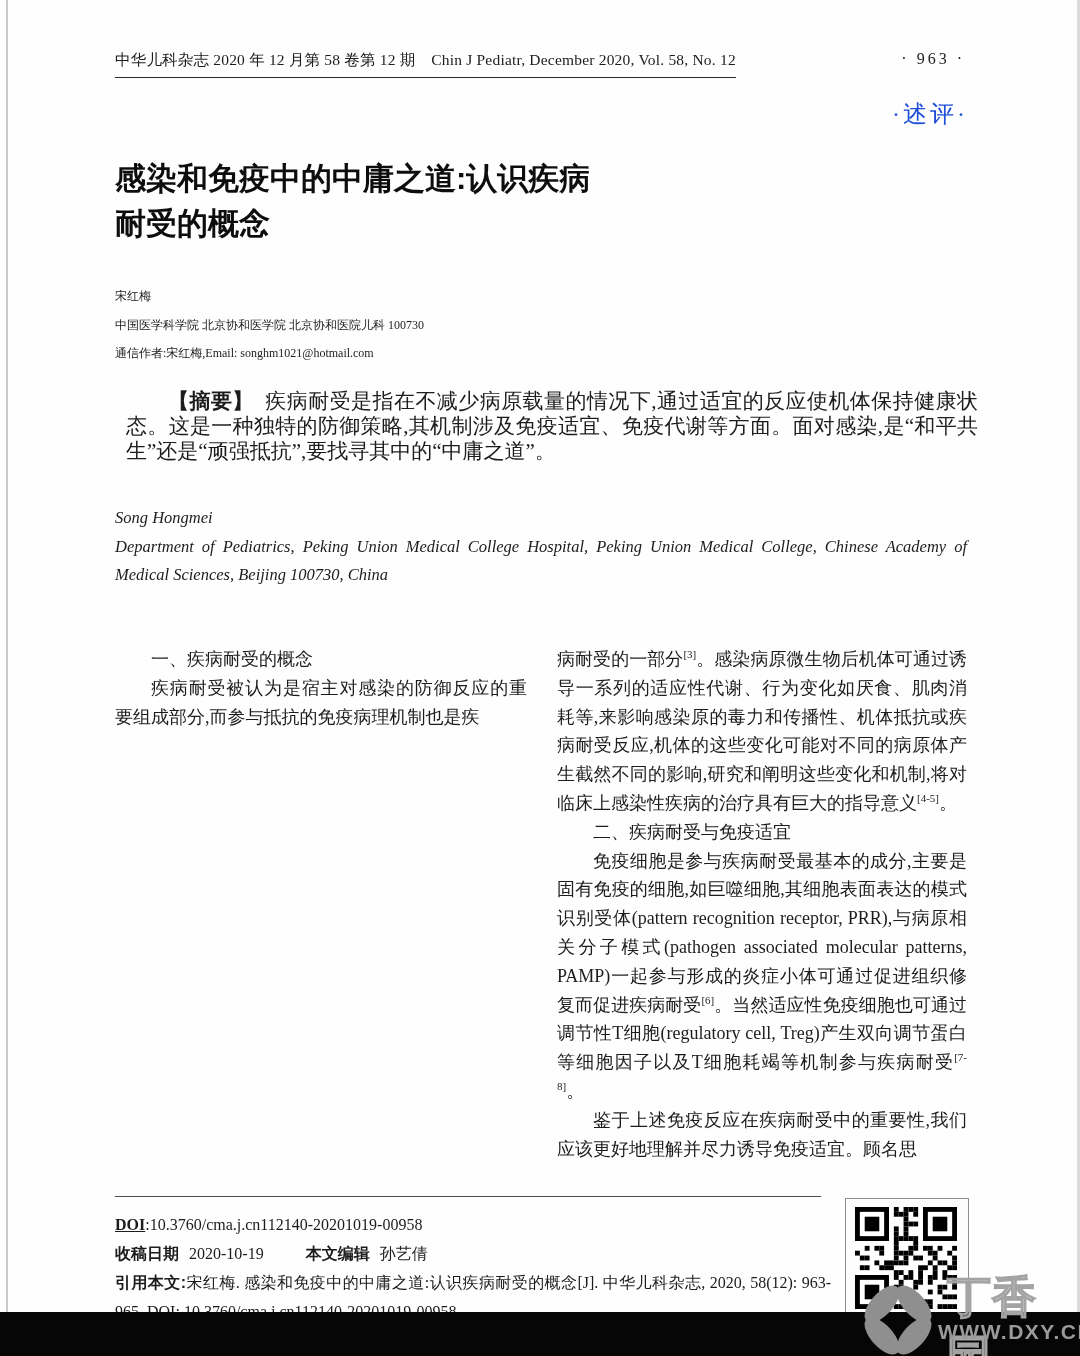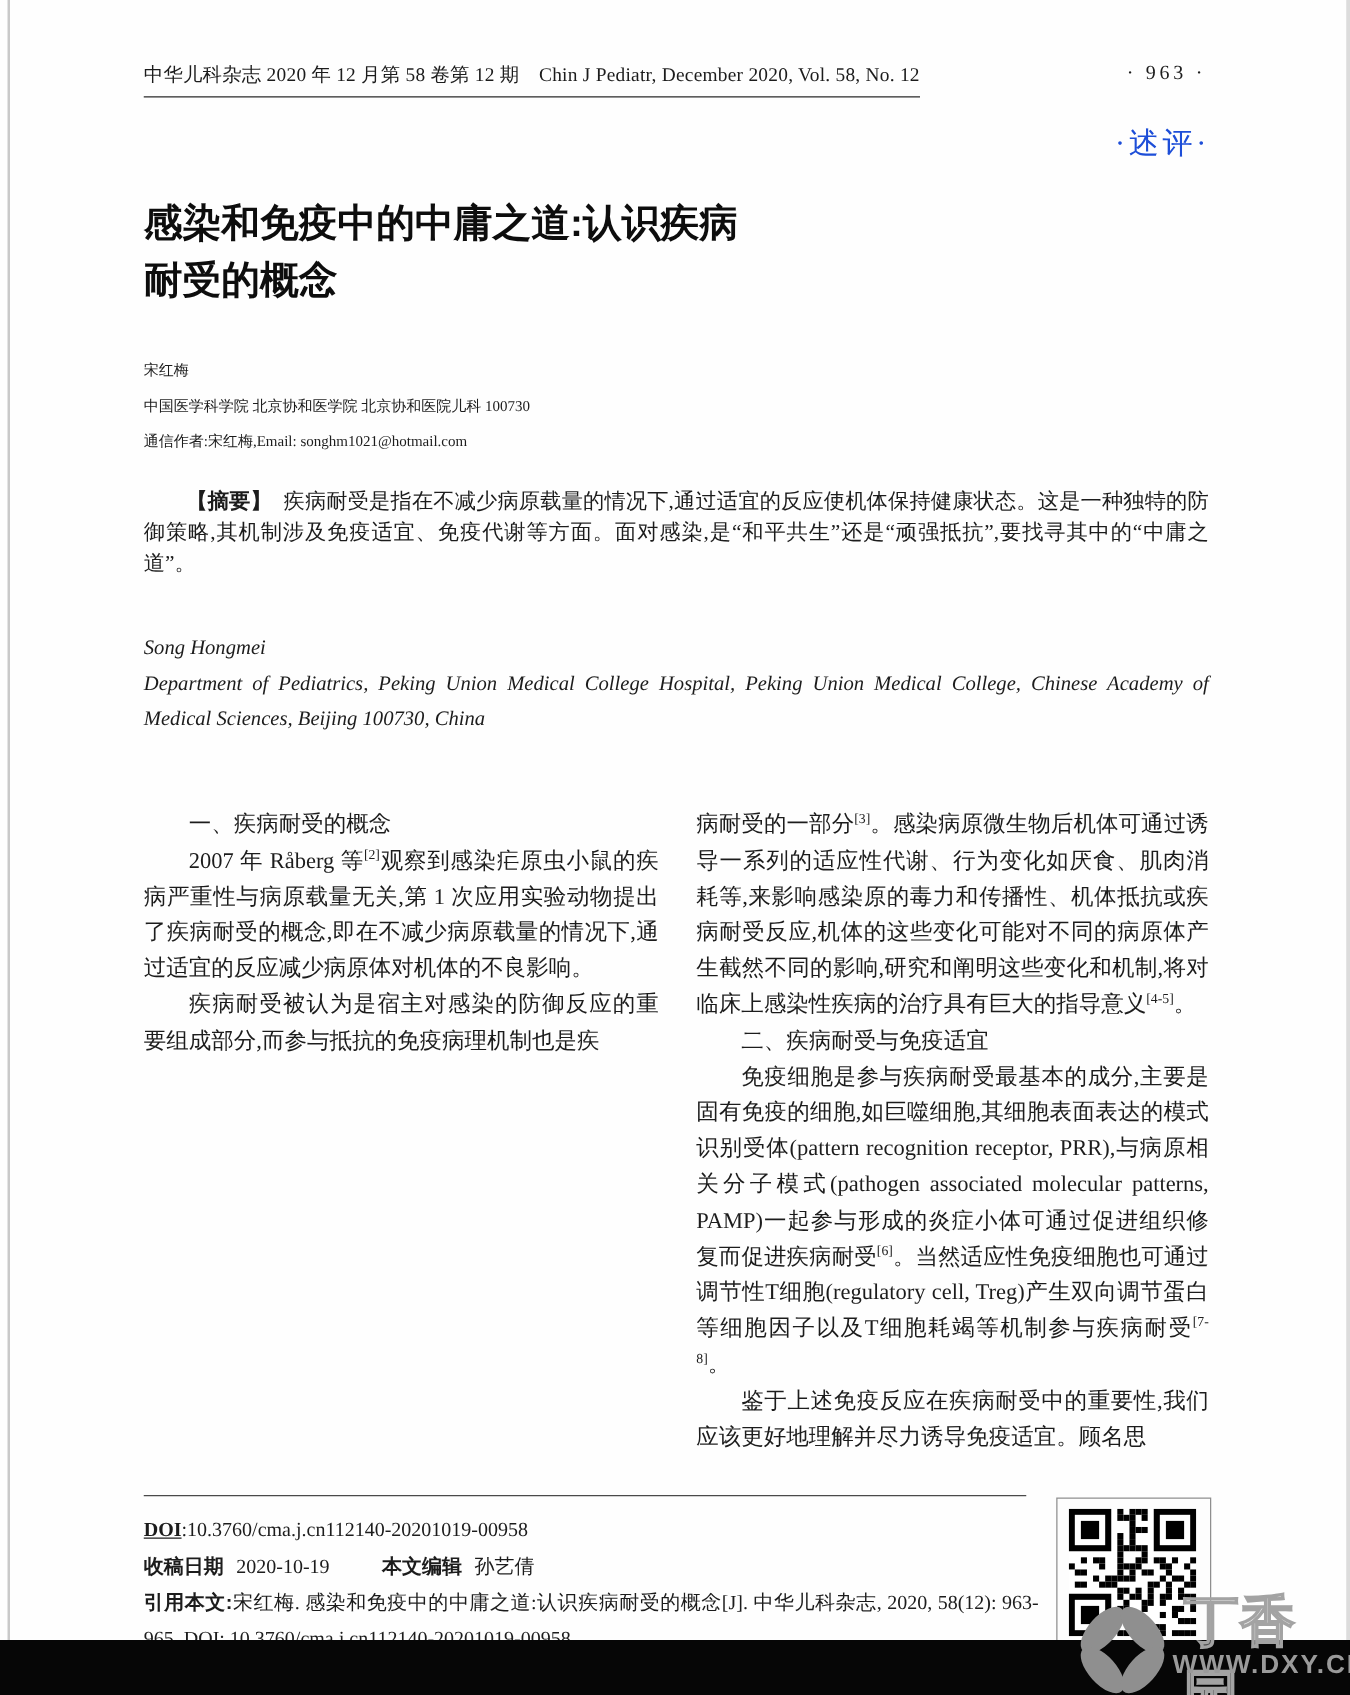--- a/index.html
+++ b/index.html
@@ -15,21 +15,21 @@
   .hdr .jline{display:inline-block;padding-bottom:6px;border-bottom:1.6px solid #2a2a2a;letter-spacing:.2px;}
   .pagenum{position:absolute;right:115px;top:50px;font-size:16px;letter-spacing:3px;}
   .colmark{position:absolute;right:112px;top:98px;font-size:24px;letter-spacing:3px;color:#1d4ed8;}
 
   
   .title{position:absolute;left:115px;top:156px;font-family:"Liberation Sans","DejaVu Sans",sans-serif;
          font-weight:700;font-size:31px;line-height:45px;color:#0d0d0d;}
   .authors{position:absolute;left:115px;top:282px;font-size:12px;line-height:28.5px;}
 
   
-  .abstract{position:absolute;left:115px;top:388px;width:852px;font-size:17px;line-height:25px;
+  .abstract{position:absolute;left:126px;top:388px;width:852px;font-size:21px;line-height:25px;
             text-align:justify;text-indent:2em;}
   .abstract .lab{font-weight:700;font-family:"Liberation Sans","DejaVu Sans",sans-serif;margin-right:.55em;}
 
   
   .eng{position:absolute;left:115px;top:504px;width:852px;font-size:16.5px;line-height:28.5px;}
   .eng .etitle{font-weight:700;}
   .eng .it{font-style:italic;}
   .eng .just{text-align:justify;}
 
   
@@ -91,21 +91,20 @@
     <span class="lab">【摘要】</span><span>疾病耐受是指在不减少病原载量的情况下,通过适宜的反应使机体保持健康状态。这是一种独特的防御策略,其机制涉及免疫适宜、免疫代谢等方面。面对感染,是“和平共生”还是“顽强抵抗”,要找寻其中的“中庸之道”。</span>
   </div>
 
   <div class="eng">
     <div class="it">Song Hongmei</div>
     <div class="it just">Department of Pediatrics, Peking Union Medical College Hospital, Peking Union Medical College, Chinese Academy of Medical Sciences, Beijing 100730, China</div>
   </div>
 
   <div class="col col-l">
     <p>一、疾病耐受的概念</p>
-    <p>2007 年 Råberg 等<sup>[2]</sup>观察到感染疟原虫小鼠的疾病严重性与病原载量无关,第 1 次应用实验动物提出了疾病耐受的概念,即在不减少病原载量的情况下,通过适宜的反应减少病原体对机体的不良影响。</p>
     <p>疾病耐受被认为是宿主对感染的防御反应的重要组成部分,而参与抵抗的免疫病理机制也是疾</p>
   </div>
   <div class="col col-r">
     <p class="cont">病耐受的一部分<sup>[3]</sup>。感染病原微生物后机体可通过诱导一系列的适应性代谢、行为变化如厌食、肌肉消耗等,来影响感染原的毒力和传播性、机体抵抗或疾病耐受反应,机体的这些变化可能对不同的病原体产生截然不同的影响,研究和阐明这些变化和机制,将对临床上感染性疾病的治疗具有巨大的指导意义<sup>[4-5]</sup>。</p>
     <p>二、疾病耐受与免疫适宜</p>
     <p>免疫细胞是参与疾病耐受最基本的成分,主要是固有免疫的细胞,如巨噬细胞,其细胞表面表达的模式识别受体(pattern recognition receptor, PRR),与病原相关分子模式(pathogen associated molecular patterns, PAMP)一起参与形成的炎症小体可通过促进组织修复而促进疾病耐受<sup>[6]</sup>。当然适应性免疫细胞也可通过调节性T细胞(regulatory cell, Treg)产生双向调节蛋白等细胞因子以及T细胞耗竭等机制参与疾病耐受<sup>[7-8]</sup>。</p>
     <p>鉴于上述免疫反应在疾病耐受中的重要性,我们应该更好地理解并尽力诱导免疫适宜。顾名思</p>
   </div>
 
   <div class="sep"></div>

